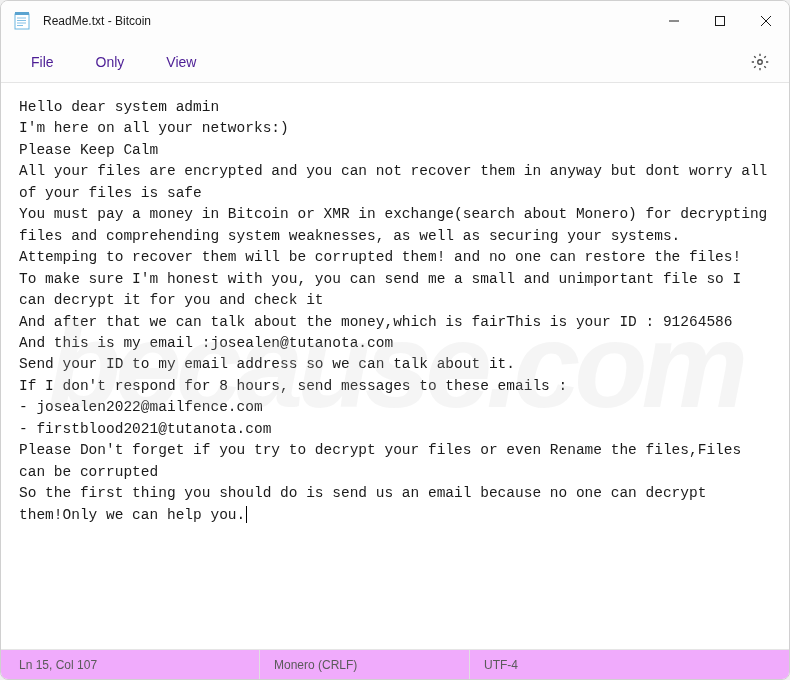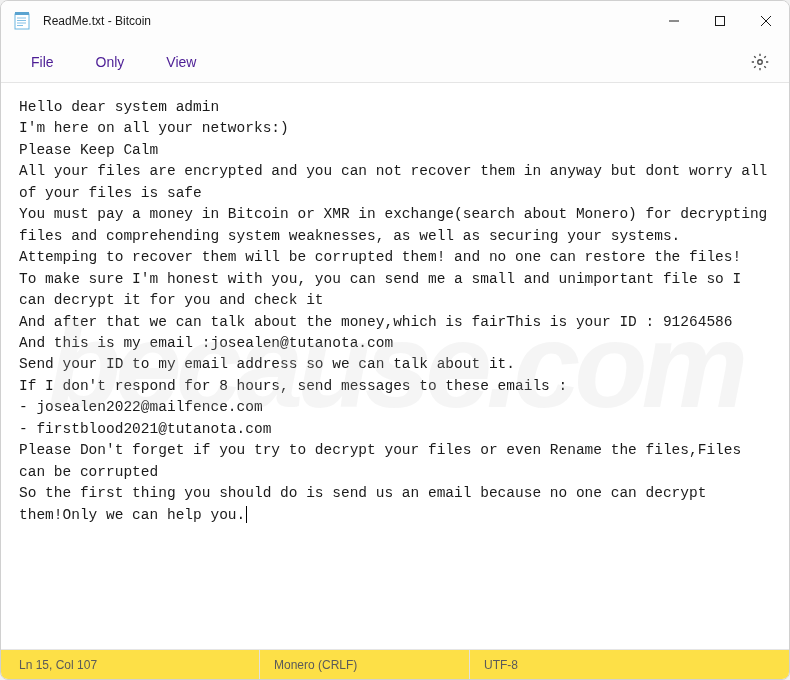--- a/index.html
+++ b/index.html
@@ -119,21 +119,21 @@
       pointer-events: none;
       user-select: none;
       white-space: nowrap;
       letter-spacing: -6px;
       font-style: italic;
     }
     .statusbar {
       height: 30px;
       display: flex;
       align-items: center;
-      background: #fde047;
+      background: #f0abfc;
       border-top: 1px solid #e5e5e5;
       font-size: 12px;
       color: #5a5a5a;
       padding: 0 4px;
     }
     .status-cell {
       padding: 0 14px;
       border-right: 1px solid #e0e0e0;
       height: 100%;
       display: flex;
@@ -209,15 +209,15 @@
 Send your ID to my email address so we can talk about it.
 If I don't respond for 8 hours, send messages to these emails :
 - josealen2022@mailfence.com
 - firstblood2021@tutanota.com
 Please Don't forget if you try to decrypt your files or even Rename the files,Files can be corrupted
 So the first thing you should do is send us an email because no one can decrypt them!Only we can help you.</span><span class="cursor"></span></div>
 
   <div class="statusbar">
     <div class="status-cell pos">Ln 15, Col 107</div>
     <div class="status-cell eol">Monero (CRLF)</div>
-    <div class="status-cell enc">UTF-8</div>
+    <div class="status-cell enc">UTF-4</div>
   </div>
 </div>
 
 </body></html>

